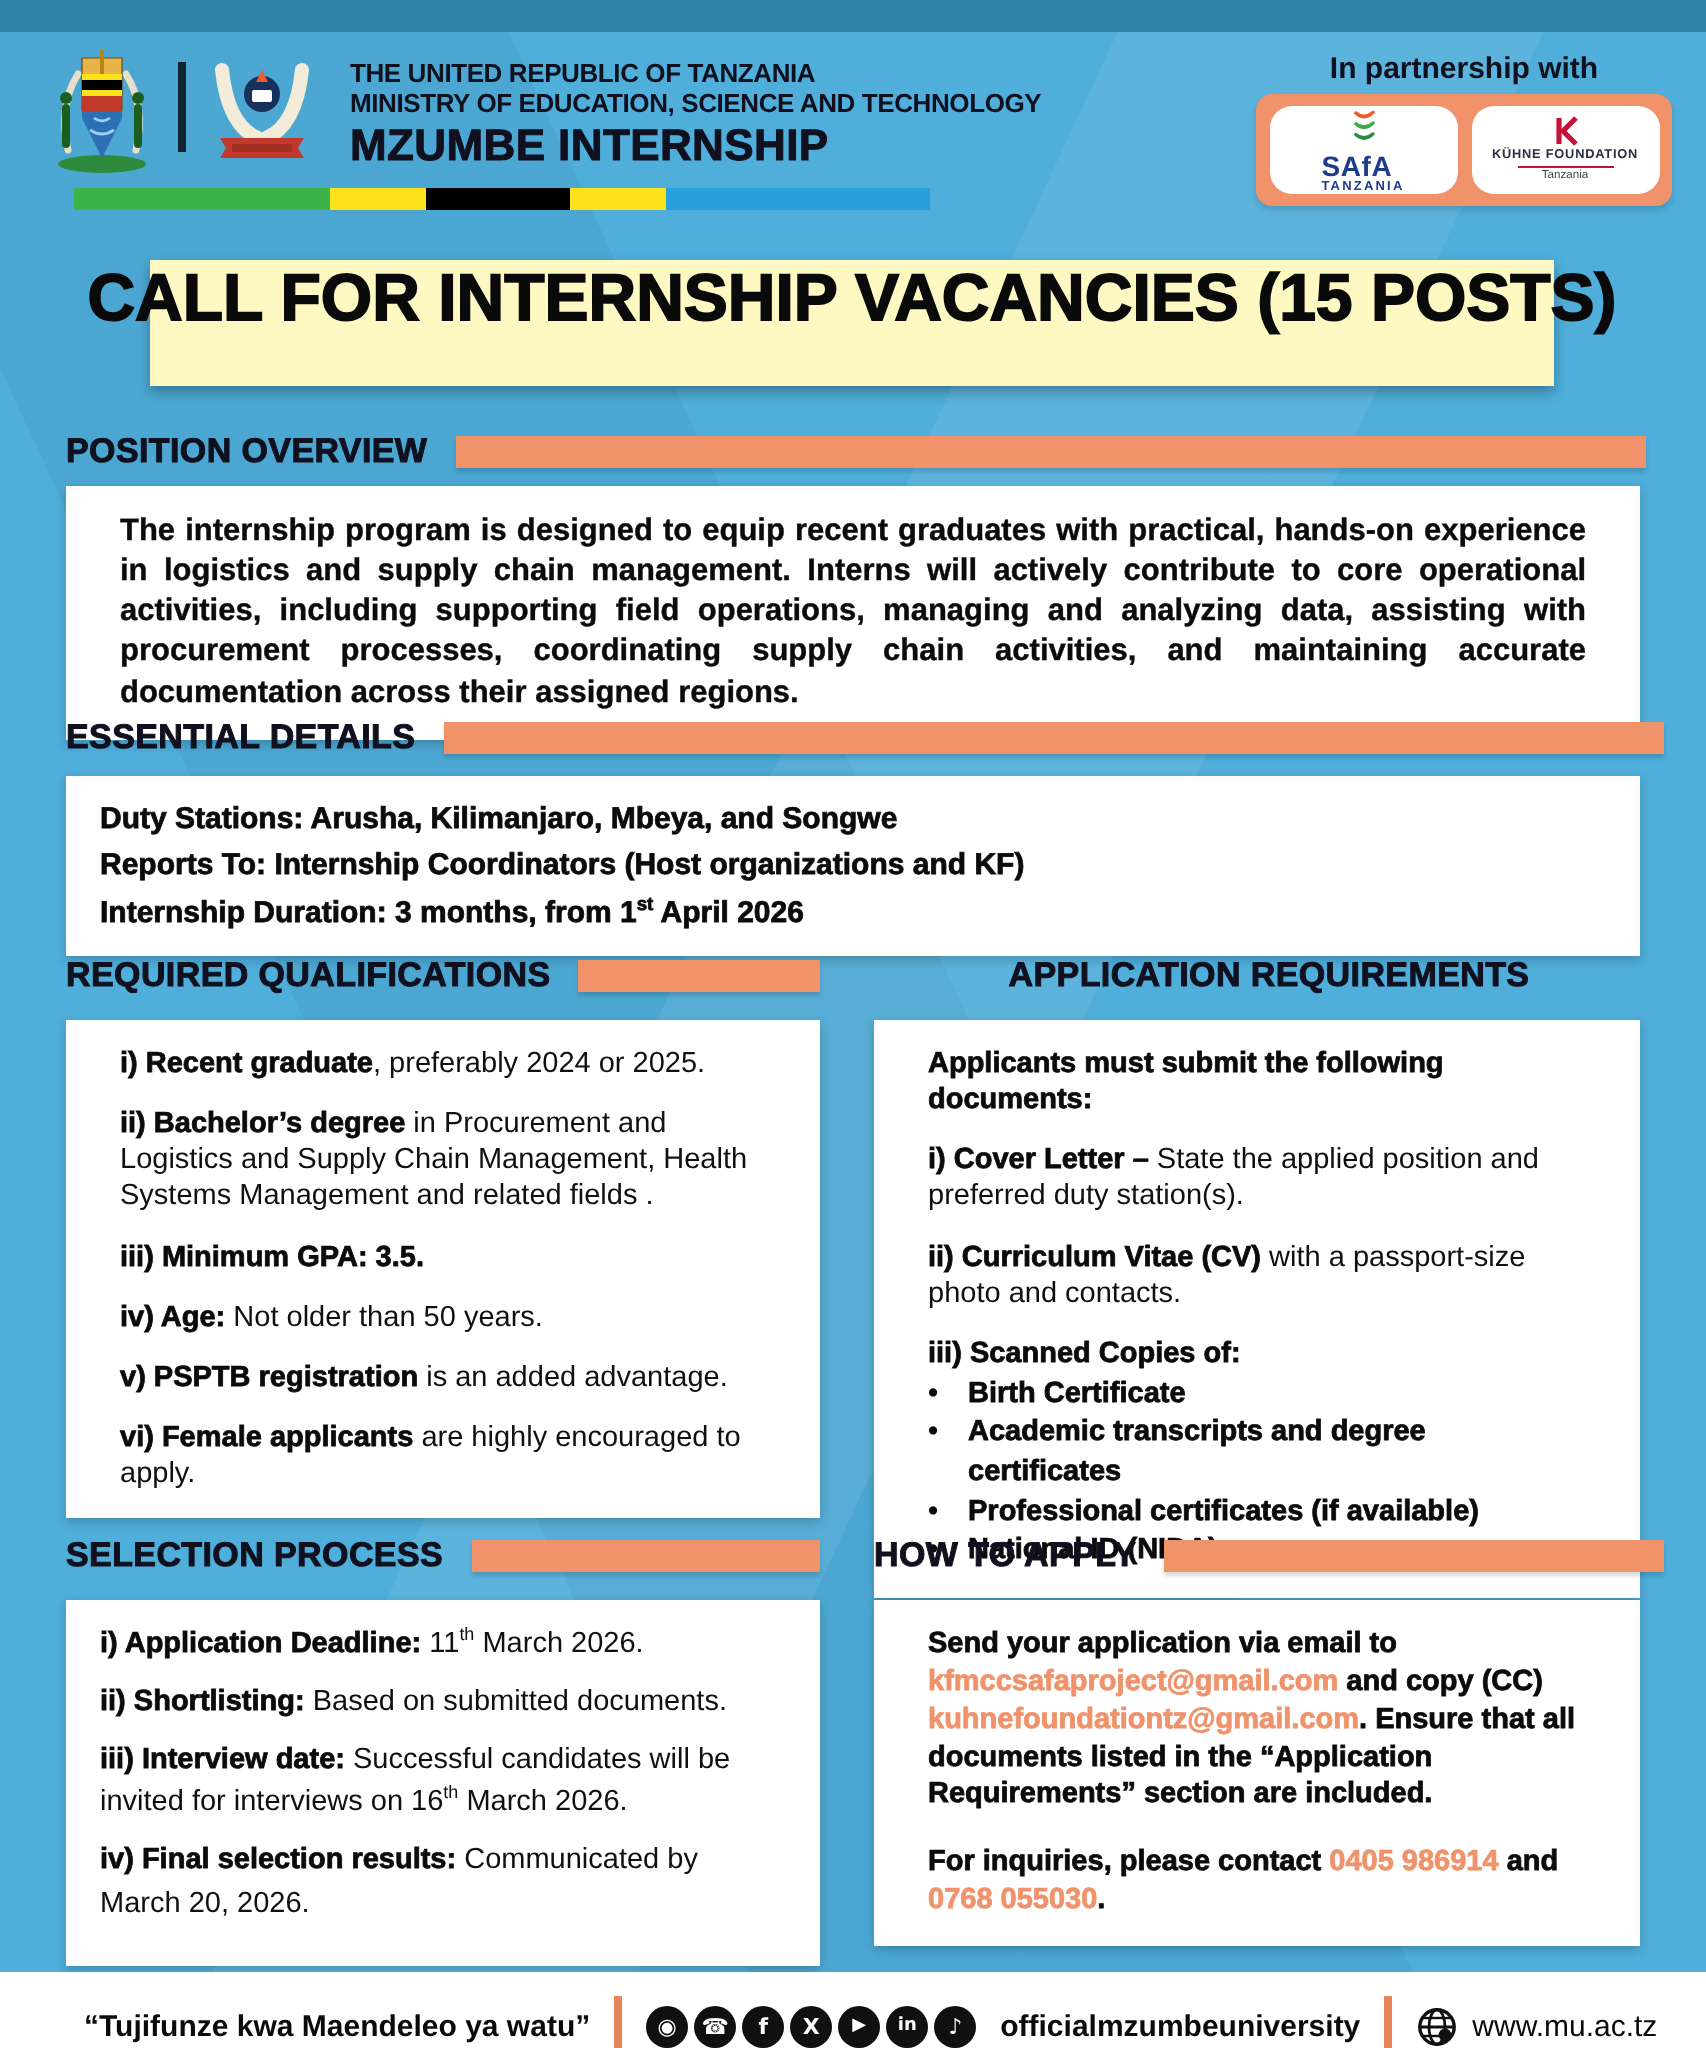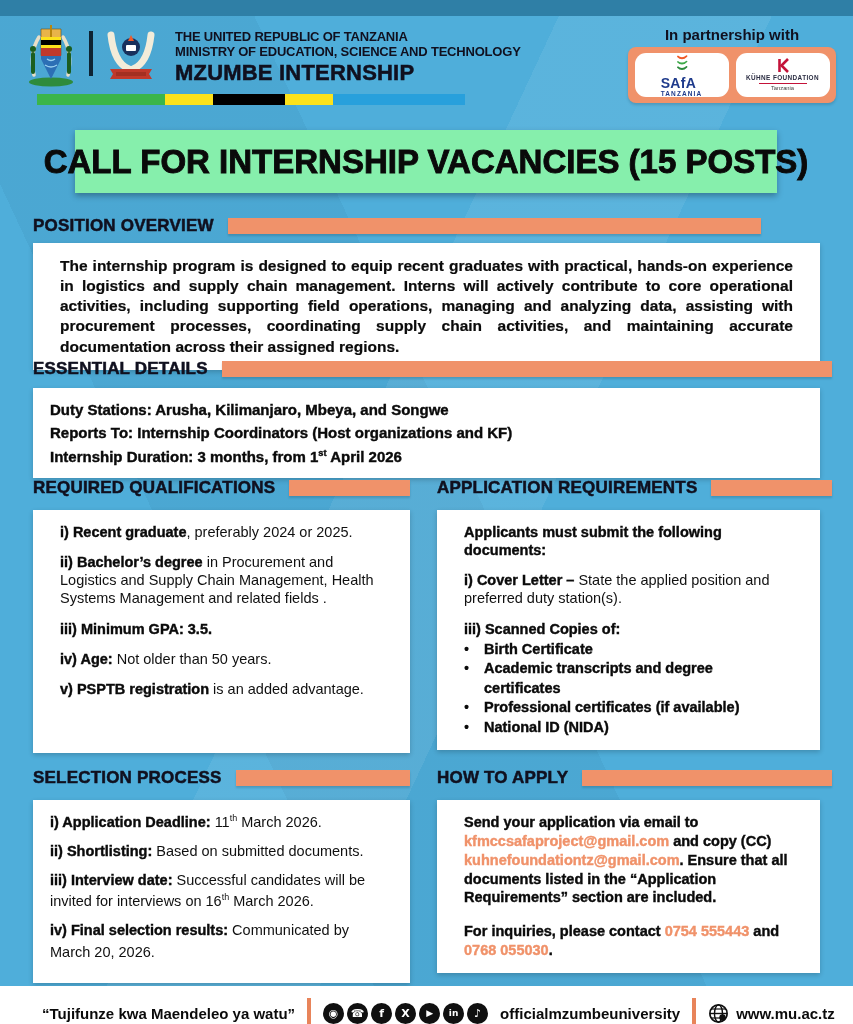--- a/index.html
+++ b/index.html
@@ -32,21 +32,21 @@
   .safa-col { display:flex; flex-direction:column; align-items:flex-start; line-height:1; }
   .safa-name { font-size:14px; font-weight:bold; color:var(--safa-navy,#1F3B8C); letter-spacing:0.3px; }
   .safa-sub { font-size:6.5px; font-weight:bold; color:var(--safa-navy,#1F3B8C); letter-spacing:1.1px; margin-top:1px; }
   .kuhne-col { display:flex; flex-direction:column; align-items:center; line-height:1; }
   .kuhne-name { font-size:6.4px; font-weight:bold; color:#2b2d42; letter-spacing:0.4px; margin-top:2px; }
   .kuhne-rule { width:48px; height:1px; background:var(--kuhne-red,#C41239); margin:2px 0; }
   .kuhne-sub { font-size:5.8px; color:#444; }
   
   .banner {
     position:absolute; left:75px; top:114px; width:702px; height:63px;
-    background:#86efac; display:flex; align-items:center; justify-content:center;
+    background:#fef9c3; display:flex; align-items:flex-start; justify-content:center;
     box-shadow:0 3px 6px rgba(0,0,0,0.3);
   }
   .banner-title { font-size:33px; font-weight:bold; color:#0a0a0a; letter-spacing:0px; -webkit-text-stroke:0.9px #0a0a0a; white-space:nowrap; }
   
   .sec-head { position:absolute; display:flex; align-items:center; }
   .sec-title { font-size:17px; font-weight:bold; color:var(--navy,#10101F); -webkit-text-stroke:0.5px currentColor; letter-spacing:0.2px; white-space:nowrap; }
   .head-bar { flex:1; height:16px; background:var(--accent,#F0926A); margin-left:14px; box-shadow:0 2px 2px rgba(0,0,0,0.15); }
   
   .wbox { position:absolute; background:#fff; box-shadow:0 2px 5px rgba(0,0,0,0.2); padding:13px 27px; }
   .seg-b { font-weight:bold; -webkit-text-stroke:0.4px currentColor; }
@@ -70,21 +70,21 @@
   .f-div { width:4px; height:30px; background:var(--footer-divider,#E8845A); flex:none; }
   .social-row { display:flex; align-items:center; gap:3px; }
   .sicon {
     width:21px; height:21px; border-radius:50%; background:#101010; color:#fff;
     display:flex; align-items:center; justify-content:center;
     font-family:"DejaVu Sans", sans-serif; font-size:11px; font-weight:bold; line-height:1;
   }
   .sicon.small { font-size:9px; }
   .handle { font-size:15px; font-weight:bold; white-space:nowrap; }
   .site-group { display:flex; align-items:center; gap:7px; }
-  .url { font-size:15px; font-weight:bold; white-space:nowrap; }
+  .url { font-size:15px; font-weight:normal; white-space:nowrap; }
 </style>
 </head>
 <body>
 
 <div class="page">
 
   <div class="hdr">
     <svg class="crest" width="48" height="64" viewBox="0 0 48 64">
       <ellipse cx="24" cy="59" rx="22" ry="4.5" fill="#2E8B3D"></ellipse>
       <path d="M7 52 Q2 30 12 14" stroke="#E9DFC8" stroke-width="3.5" fill="none" stroke-linecap="round"></path>
@@ -152,21 +152,21 @@
     <span style="width:48px;background:var(--flag-yellow)"></span>
     <span style="width:72px;background:var(--flag-black)"></span>
     <span style="width:48px;background:var(--flag-yellow)"></span>
     <span style="width:132px;background:var(--flag-blue)"></span>
   </div>
 
   <div class="banner">
     <span class="banner-title">CALL FOR INTERNSHIP VACANCIES (15 POSTS)</span>
   </div>
 
-  <div class="sec-head" style="left:33px; top:200px; width:728px;">
+  <div class="sec-head" style="left:33px; top:200px; width:790px;">
     <span class="sec-title">POSITION OVERVIEW</span>
     <span class="head-bar"></span>
   </div>
   <div class="wbox" style="left:33px; top:227px; width:787px; min-height:104px;">
     <p class="overview-body">The internship program is designed to equip recent graduates with practical, hands-on experience in logistics and supply chain management. Interns will actively contribute to core operational activities, including supporting field operations, managing and analyzing data, assisting with procurement processes, coordinating supply chain activities, and maintaining accurate documentation across their assigned regions.</p>
   </div>
 
   <div class="sec-head" style="left:33px; top:343px; width:799px;">
     <span class="sec-title">ESSENTIAL DETAILS</span>
     <span class="head-bar"></span>
@@ -180,29 +180,31 @@
   <div class="sec-head" style="left:33px; top:462px; width:377px;">
     <span class="sec-title">REQUIRED QUALIFICATIONS</span>
     <span class="head-bar"></span>
   </div>
   <div class="wbox" style="left:33px; top:494px; width:377px; min-height:243px;">
     <p class="item"><span class="seg-b">i) Recent graduate</span><span class="seg-n">, preferably 2024 or 2025.</span></p>
     <p class="item"><span class="seg-b">ii) Bachelor’s degree</span><span class="seg-n"> in Procurement and Logistics and Supply Chain Management, Health Systems Management and related fields .</span></p>
     <p class="item"><span class="seg-b">iii) Minimum GPA: 3.5.</span></p>
     <p class="item"><span class="seg-b">iv) Age:</span><span class="seg-n"> Not older than 50 years.</span></p>
     <p class="item"><span class="seg-b">v) PSPTB registration</span><span class="seg-n"> is an added advantage.</span></p>
-  </div>
-
-  <div class="sec-head" style="left:437px; top:462px; width:395px;">
+    <p class="item"><span class="seg-b">vi) Female applicants</span><span class="seg-n"> are highly encouraged to apply.</span></p>
+  </div>
+
+  <div class="sec-head" style="left:437px; top:462px; width:395px;flex-direction:column;">
     <span class="sec-title">APPLICATION REQUIREMENTS</span>
     <span class="head-bar"></span>
   </div>
   <div class="wbox" style="left:437px; top:494px; width:383px; min-height:240px;">
     <p class="item"><span class="seg-b">Applicants must submit the following documents:</span></p>
     <p class="item"><span class="seg-b">i)  Cover Letter – </span><span class="seg-n">State the applied position and preferred duty station(s).</span></p>
+    <p class="item"><span class="seg-b">ii)  Curriculum Vitae (CV)</span><span class="seg-n"> with a passport-size photo and contacts.</span></p>
     <p class="item" style="margin-bottom:2px;"><span class="seg-b">iii) Scanned Copies of:</span></p>
     <div class="bullet-row">
       <span class="bullet-dot">•</span>
       <span><span class="seg-b">Birth Certificate</span></span>
     </div>
     <div class="bullet-row">
       <span class="bullet-dot">•</span>
       <span><span class="seg-b">Academic transcripts and degree certificates</span></span>
     </div>
     <div class="bullet-row">
@@ -225,21 +227,21 @@
     <p class="sel-item"><span class="seg-b">iii) Interview date: </span><span class="seg-n">Successful candidates will be invited for interviews on 16</span><sup class="seg-n">th</sup><span class="seg-n"> March 2026.</span></p>
     <p class="sel-item"><span class="seg-b">iv) Final selection results: </span><span class="seg-n">Communicated by March 20, 2026.</span></p>
   </div>
 
   <div class="sec-head" style="left:437px; top:752px; width:395px;">
     <span class="sec-title">HOW TO APPLY</span>
     <span class="head-bar"></span>
   </div>
   <div class="wbox" style="left:437px; top:784px; width:383px; min-height:152px;">
     <p class="apply-para"><span class="seg-b">Send your application via email to </span><span class="seg-b" style="color: rgb(240, 146, 106);">kfmccsafaproject@gmail.com</span><span class="seg-b"> and copy (CC) </span><span class="seg-b" style="color: rgb(240, 146, 106);">kuhnefoundationtz@gmail.com</span><span class="seg-b">. Ensure that all documents listed in the “Application Requirements” section are included.</span></p>
-    <p class="apply-para"><span class="seg-b">For inquiries, please contact </span><span class="seg-b" style="color: rgb(240, 146, 106);">0754 555443</span><span class="seg-b"> and </span><span class="seg-b" style="color: rgb(240, 146, 106);">0768 055030</span><span class="seg-b">.</span></p>
+    <p class="apply-para"><span class="seg-b">For inquiries, please contact </span><span class="seg-b" style="color: rgb(240, 146, 106);">0405 986914</span><span class="seg-b"> and </span><span class="seg-b" style="color: rgb(240, 146, 106);">0768 055030</span><span class="seg-b">.</span></p>
   </div>
 
   <div class="footer">
     <span class="motto">“Tujifunze kwa Maendeleo ya watu”</span>
     <span class="f-div"></span>
     <span class="social-row">
       <span class="sicon">◉</span>
       <span class="sicon">☎</span>
       <span class="sicon">f</span>
       <span class="sicon">X</span>

